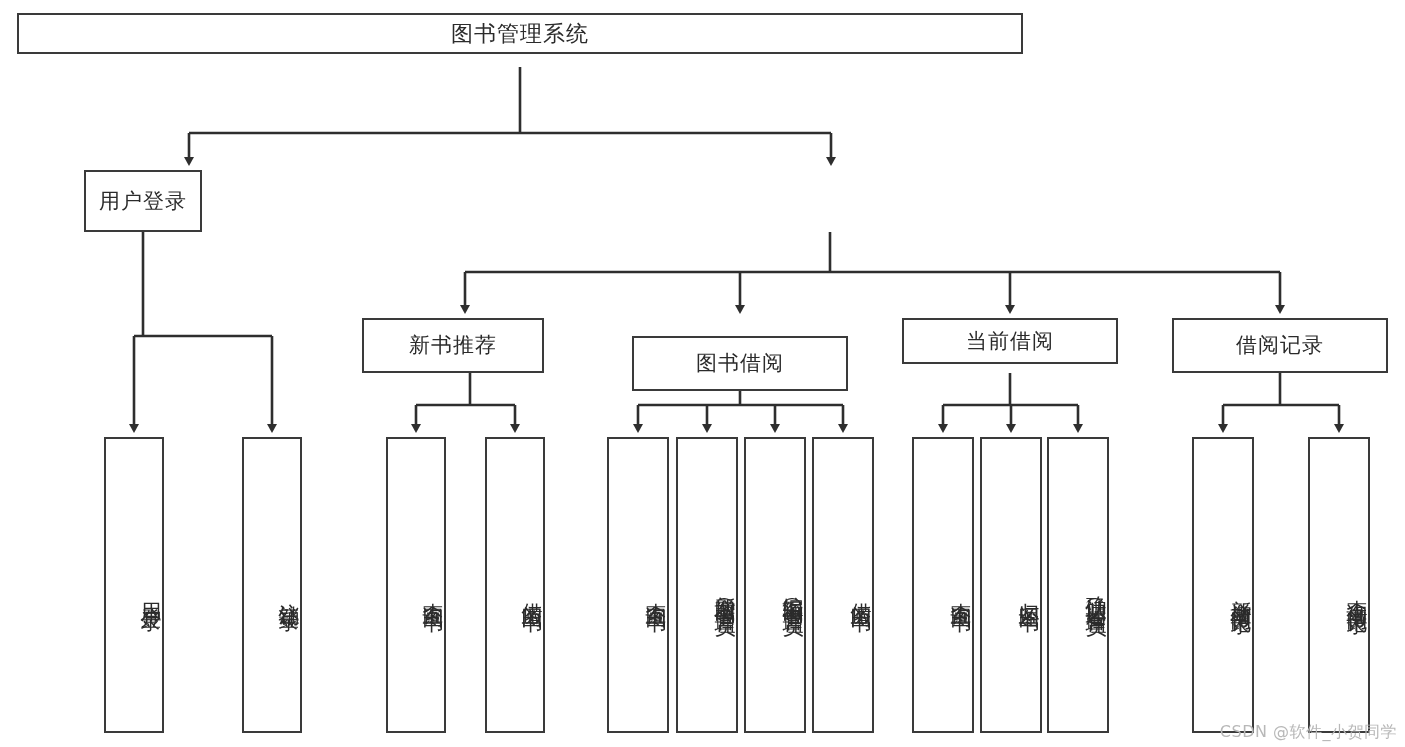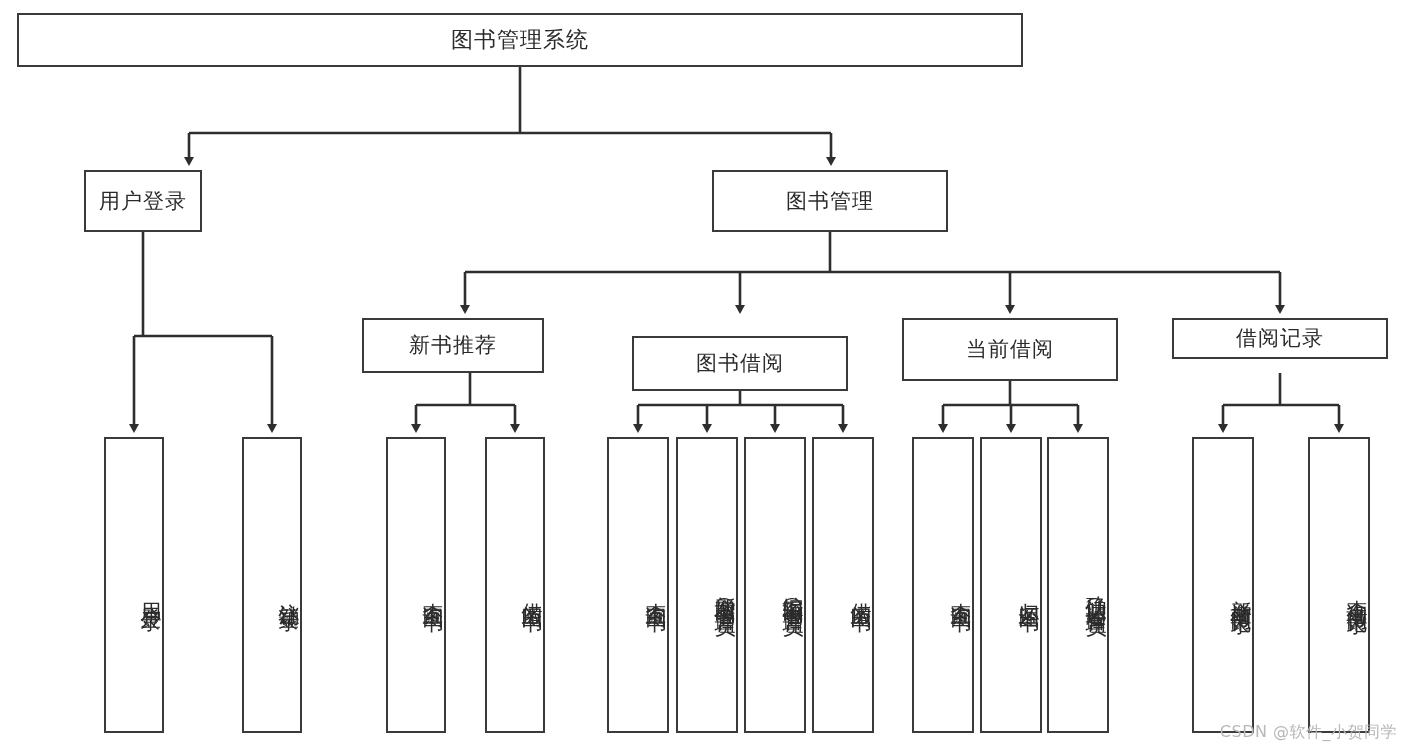--- a/index.html
+++ b/index.html
@@ -115,41 +115,38 @@
       <path d="M1011,405 L1011,425" marker-end="url(#arrow)"></path>
       <path d="M1078,405 L1078,425" marker-end="url(#arrow)"></path>
 
       <path d="M1280,373 L1280,405"></path>
       <path d="M1223,405 L1339,405"></path>
       <path d="M1223,405 L1223,425" marker-end="url(#arrow)"></path>
       <path d="M1339,405 L1339,425" marker-end="url(#arrow)"></path>
     </g>
   </svg>
 
-  <div class="node root h" style="left:17px;top:13px;width:1006px;height:54px;">
+  <div class="node root h" style="left:17px;top:13px;width:1006px;height:41px;">
     <span class="lbl">图书管理系统</span>
   </div>
 
   <div class="node h" style="left:84px;top:170px;width:118px;height:62px;">
     <span class="lbl">用户登录</span>
-  </div>
-  <div class="node h" style="left:712px;top:170px;width:236px;height:62px;">
-    <span class="lbl">图书管理</span>
   </div>
 
   <div class="node h" style="left:362px;top:318px;width:182px;height:55px;justify-content:center;">
     <span class="lbl">新书推荐</span>
   </div>
   <div class="node h" style="left:632px;top:336px;width:216px;height:55px;">
     <span class="lbl">图书借阅</span>
   </div>
-  <div class="node h" style="left:902px;top:318px;width:216px;height:63px;">
+  <div class="node h" style="left:902px;top:318px;width:216px;height:46px;">
     <span class="lbl">当前借阅</span>
   </div>
-  <div class="node h" style="left:1172px;top:318px;width:216px;height:41px;">
+  <div class="node h" style="left:1172px;top:318px;width:216px;height:55px;">
     <span class="lbl">借阅记录</span>
   </div>
 
   <div class="node v" style="left:104px;top:437px;width:60px;height:296px;">
     <span class="lbl">用户登录</span>
   </div>
   <div class="node v" style="left:242px;top:437px;width:60px;height:296px;">
     <span class="lbl">注销登录</span>
   </div>
 

